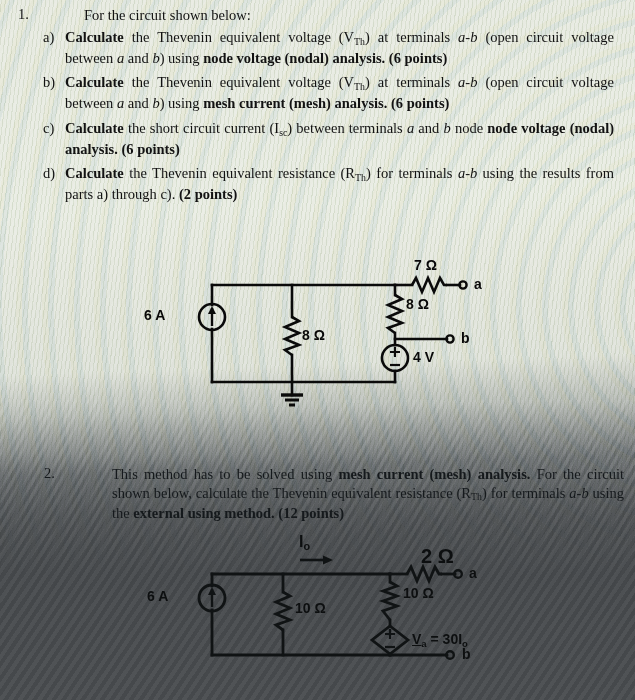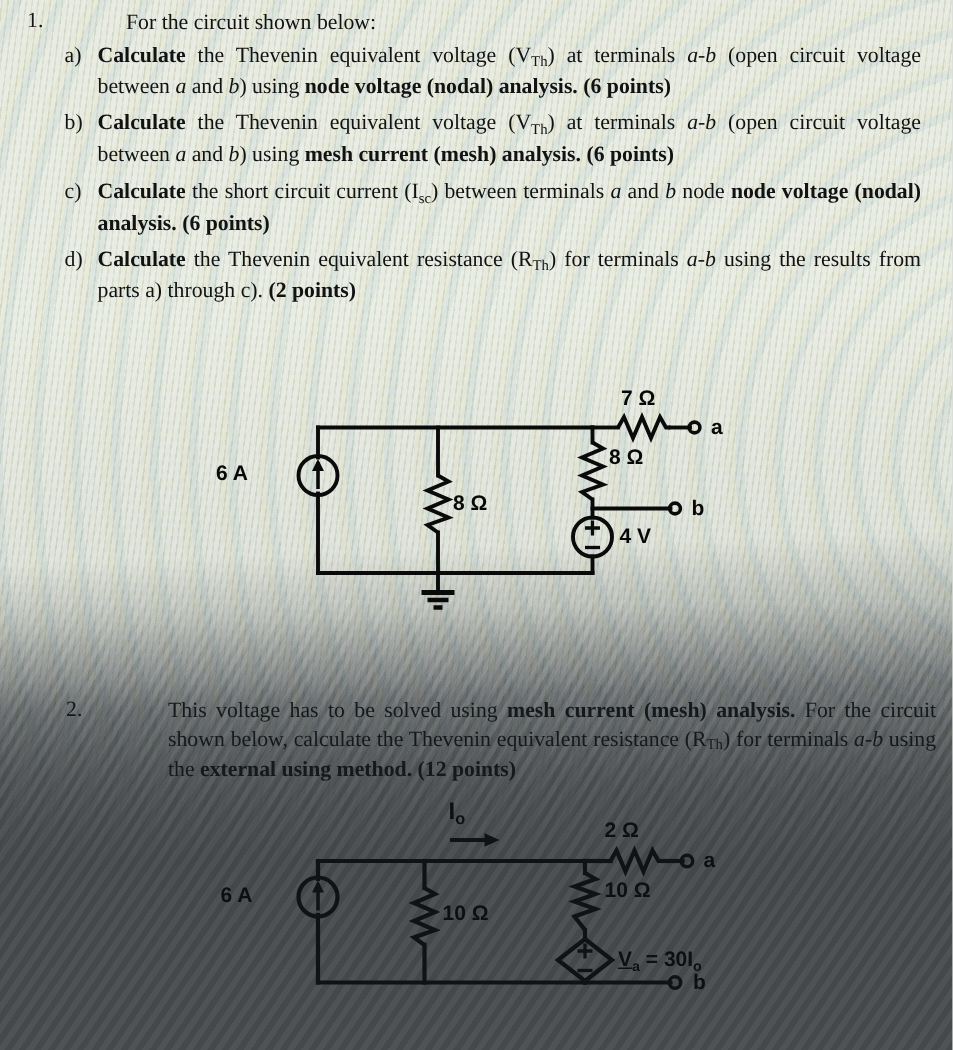--- a/index.html
+++ b/index.html
@@ -174,21 +174,21 @@
     <span class="lbl" style="left:152px;top:72px;font-size:14px;">8 Ω</span>
     <span class="lbl" style="left:256px;top:41px;font-size:14px;">8 Ω</span>
     <span class="lbl" style="left:264px;top:2px;font-size:14px;">7 Ω</span>
     <span class="lbl" style="left:263px;top:94px;font-size:14px;">4 V</span>
     <span class="lbl" style="left:324px;top:21px;font-size:14px;">a</span>
     <span class="lbl" style="left:311px;top:75px;font-size:14px;">b</span>
   </div>
 
   <div class="qblock" id="q2" style="left:0;top:465px;width:635px;">
     <div class="q-num" style="left:44px;top:0;">2.</div>
-    <div class="q-body just" style="left:68px;top:0;width:512px;"><span>This voltage has to be solved using </span><b>mesh current (mesh) analysis.</b><span> For the circuit shown below, calculate the Thevenin equivalent resistance (R</span><sub>Th</sub><span>) for terminals </span><i>a-b</i><span> using the </span><b>external using method.</b><span> </span><b>(12 points)</b></div>
+    <div class="q-body just" style="left:68px;top:0;width:512px;"><span>This method has to be solved using </span><b>mesh current (mesh) analysis.</b><span> For the circuit shown below, calculate the Thevenin equivalent resistance (R</span><sub>Th</sub><span>) for terminals </span><i>a-b</i><span> using the </span><b>external using method.</b><span> </span><b>(12 points)</b></div>
   </div>
 
   <div class="circuit" id="c2" style="left:175px;top:530px;width:340px;height:140px;">
     <svg width="340" height="140" viewBox="0 0 340 140">
       <g fill="none" stroke="#101314" stroke-width="2.8" stroke-linecap="square">
         <path d="M37 44 L37 56"></path>
         <path d="M37 80 L37 125"></path>
         <path d="M37 44 L215 44"></path>
         <path d="M37 125 L215 125"></path>
         <path d="M108 44 L108 62"></path>
@@ -231,19 +231,19 @@
       </g>
 
       <circle cx="283" cy="44" r="3.8" fill="none" stroke="#101314" stroke-width="2.4"></circle>
       <circle cx="275" cy="125" r="3.8" fill="none" stroke="#101314" stroke-width="2.4"></circle>
     </svg>
 
     <span class="lbl" style="left:-28px;top:58px;font-size:14px;">6 A</span>
     <span class="lbl" style="left:124px;top:3px;font-size:16px;"><span>I</span><sub>o</sub></span>
     <span class="lbl" style="left:120px;top:70px;font-size:14px;">10 Ω</span>
     <span class="lbl" style="left:228px;top:55px;font-size:14px;">10 Ω</span>
-    <span class="lbl" style="left:228px;top:15px;font-size:14px;">2 Ω</span>
+    <span class="lbl" style="left:246px;top:15px;font-size:20px;">2 Ω</span>
     <span class="lbl" style="left:237px;top:101px;font-size:14px;"><u>V</u><sub>a</sub><span> = 30I</span><sub>o</sub></span>
     <span class="lbl" style="left:294px;top:35px;font-size:14px;">a</span>
     <span class="lbl" style="left:287px;top:116px;font-size:14px;">b</span>
   </div>
 
 </div>
 
 </body></html>

